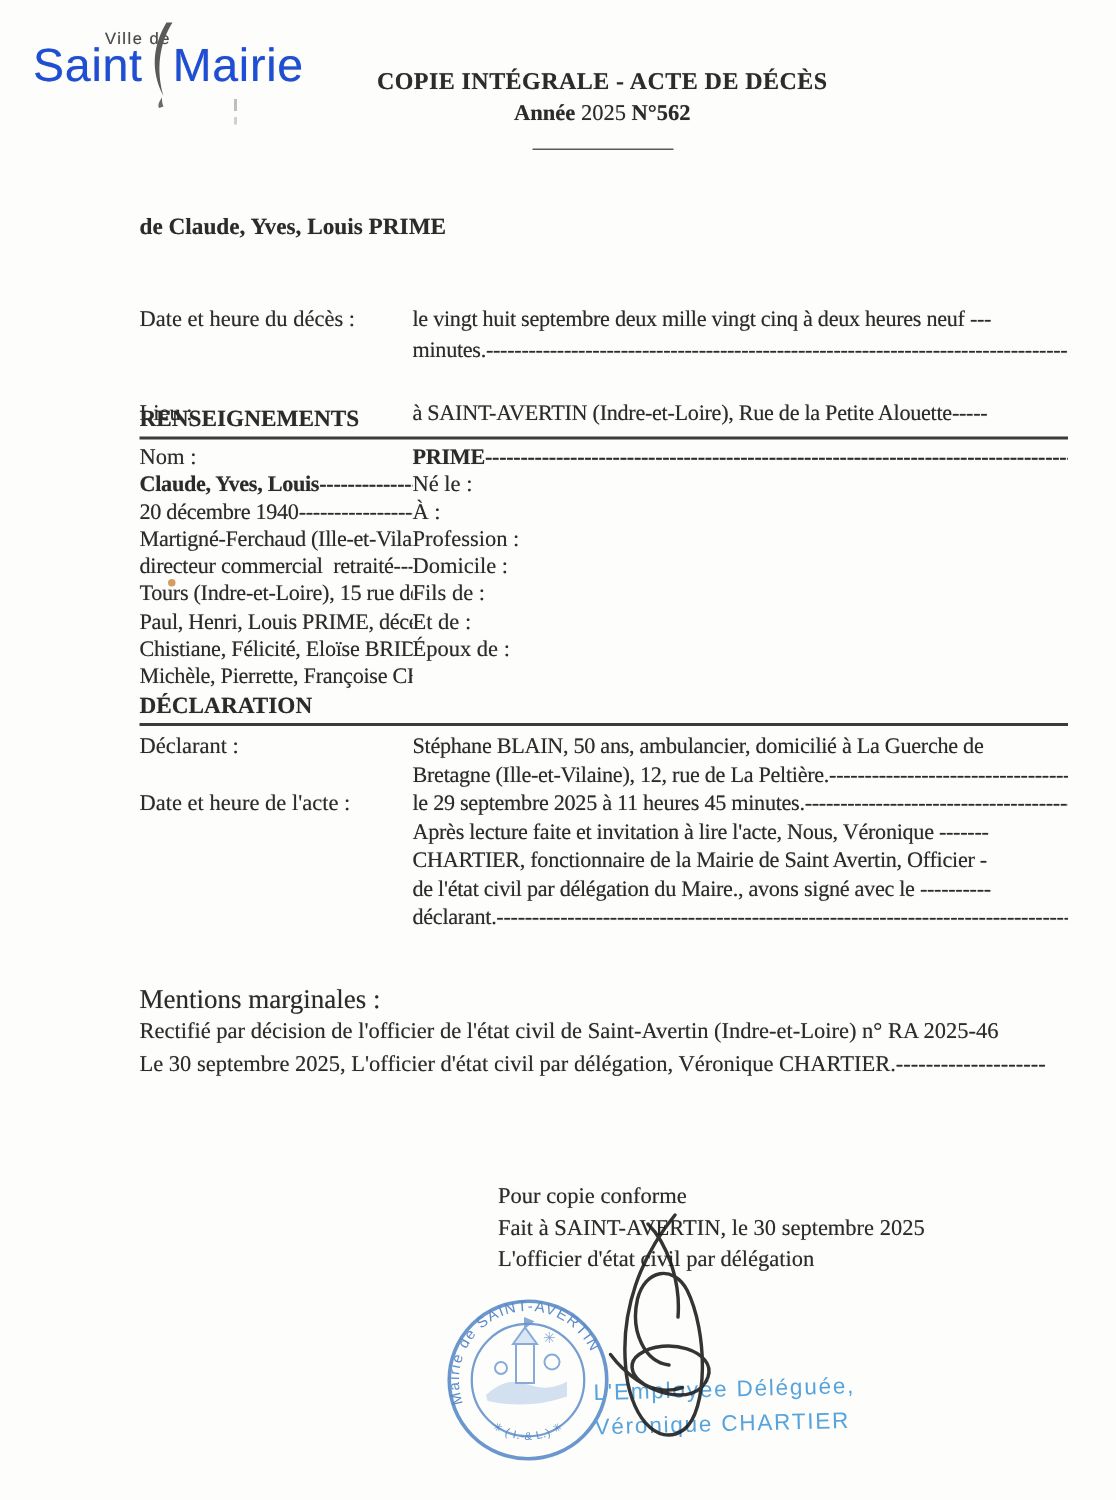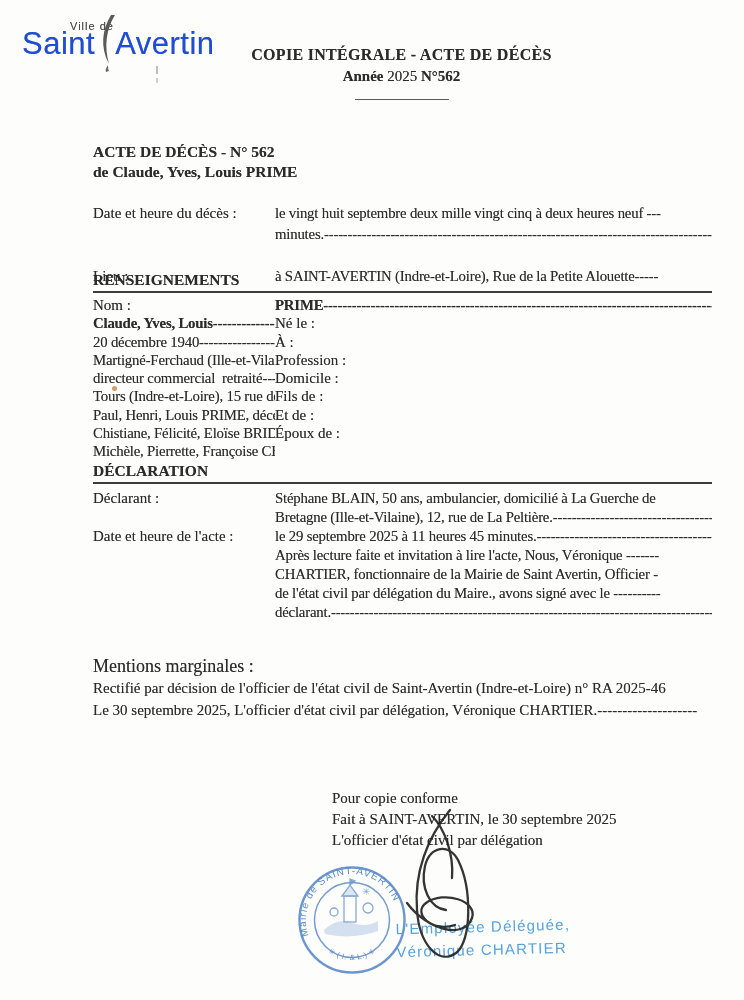--- a/index.html
+++ b/index.html
@@ -69,38 +69,37 @@
 <div class="page">
 
   <div class="logo">
     <span class="logo-small soft">Ville de</span>
     <div class="logo-main soft">
       <span>Saint</span>
       <svg class="logo-swoosh" width="22" height="58" viewBox="0 0 22 58">
         <path d="M15,1 C6,16 4,33 13,50 C8,33 10,15 19,1 Z" fill="#5a5a5a"></path>
         <path d="M12,51 C10,54 9,56 10,58 L13,57 C12,55 12,53 12,51 Z" fill="#6a6a6a"></path>
       </svg>
-      <span>Avertin</span>
+      <span>Mairie</span>
     </div>
     <div class="logo-artifact"></div>
     <div class="logo-artifact2"></div>
   </div>
 
   <div class="title-block">
     <div class="doc-title soft">COPIE INTÉGRALE - ACTE DE DÉCÈS</div>
     <div class="doc-subtitle soft">
       <b>Année</b>
       <span>2025</span>
       <b>N°562</b>
     </div>
     <div class="subtitle-rule"></div>
   </div>
 
   <div class="act-head soft">
-    <div>ACTE DE DÉCÈS - N° 562</div>
     <div>de Claude, Yves, Louis PRIME</div>
   </div>
 
   <div class="fgrid death-grid soft">
     <div class="lbl">Date et heure du décès :</div>
     <div class="val">le vingt huit septembre deux mille vingt cinq à deux heures neuf ---
 minutes.--------------------------------------------------------------------------------------------------------</div>
     <div class="lbl">Lieu :</div>
     <div class="val">à SAINT-AVERTIN (Indre-et-Loire), Rue de la Petite Alouette-----</div>
   </div>

